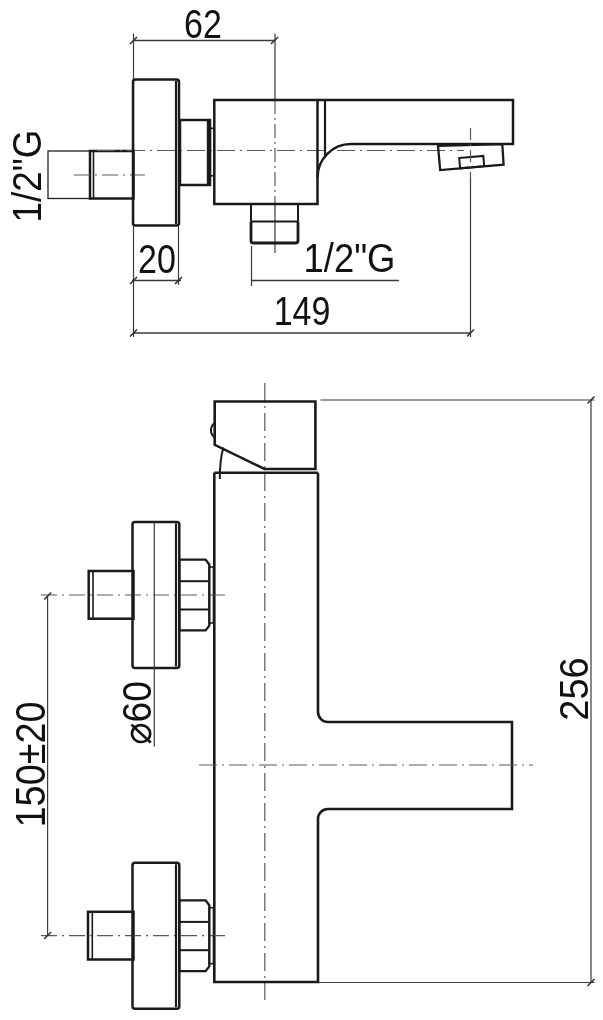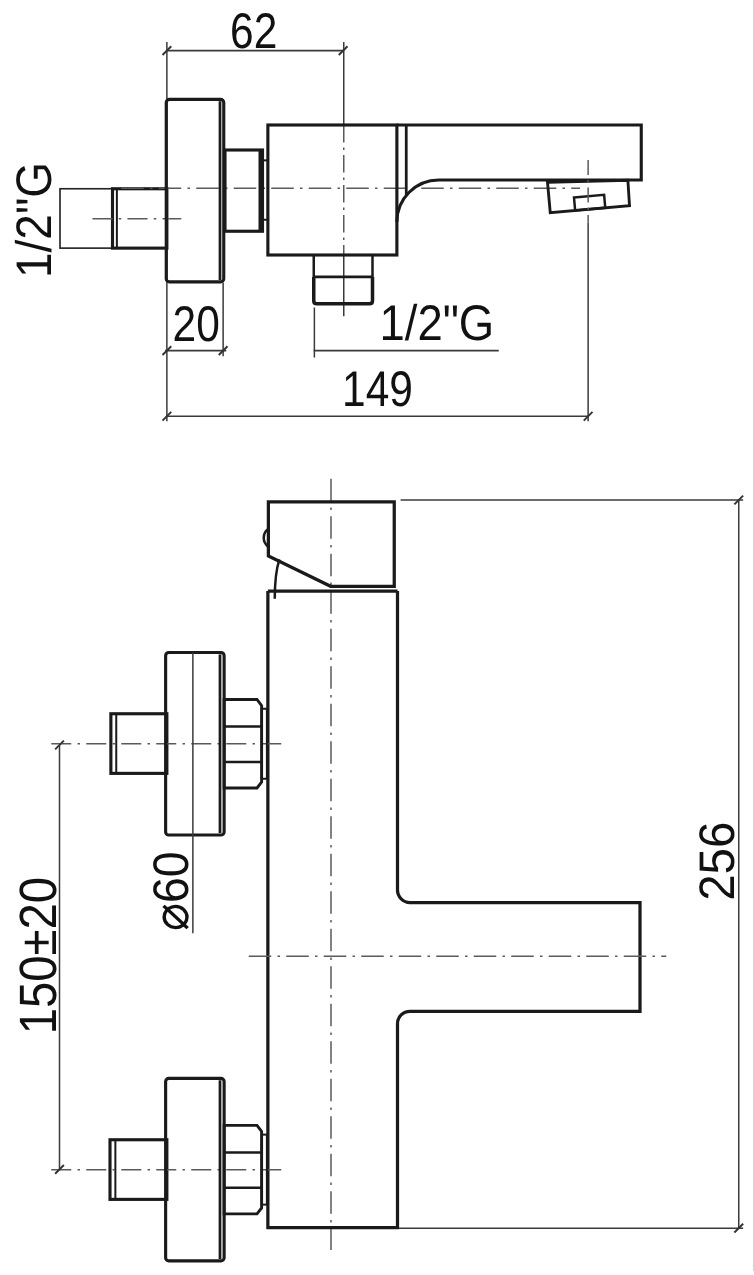--- a/index.html
+++ b/index.html
@@ -1,16 +1,16 @@
 <!DOCTYPE html>
 <html><head>
 <meta charset="utf-8">
 <style>
   html,body{margin:0;padding:0;background:#ffffff;}
-  .wrap{width:603px;height:1020px;position:relative;background:#3b82f6;overflow:hidden;}
+  .wrap{width:603px;height:1020px;position:relative;background:#c2410c;overflow:hidden;}
   svg{display:block;}
   text{font-family:"Liberation Sans",sans-serif;fill:#111;}
 </style>
 </head>
 <body>
 <div class="wrap">
 <svg width="603" height="1020" viewBox="0 0 603 1020">
 
   <rect x="0" y="0" width="603" height="1020" fill="#ffffff"></rect>
 

